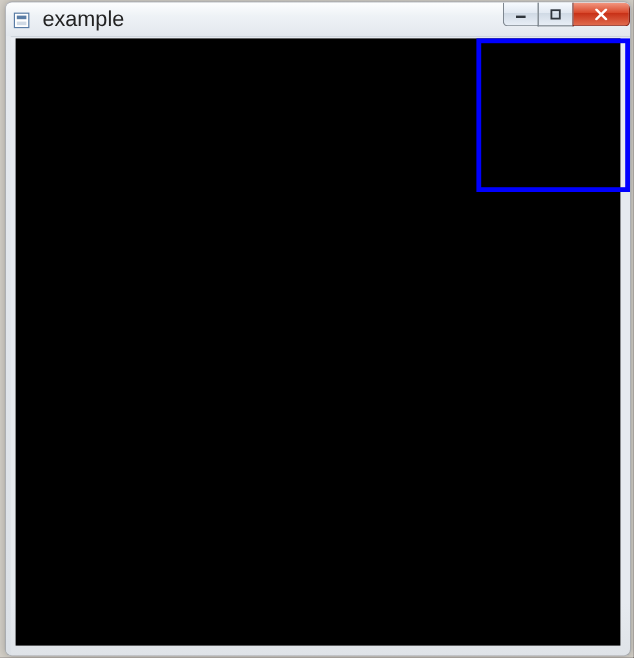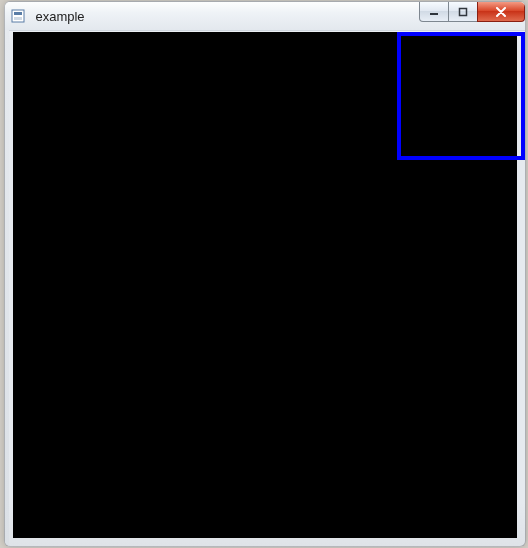--- a/index.html
+++ b/index.html
@@ -1,19 +1,19 @@
 <!DOCTYPE html>
 <html><head>
 <meta charset="utf-8">
 <style>
   html,body{margin:0;padding:0;width:528px;height:548px;font-family:"Segoe UI",Tahoma,sans-serif;background:#d4d0c8;overflow:hidden}
   .window{position:absolute;left:4px;top:1px;width:520px;height:544px;border:1px solid rgba(0,0,0,.25);border-radius:6px;background:linear-gradient(#f3f6fb,#e6eaef 8%,#e6eaef 92%,#dfe3e8);box-shadow:0 0 8px rgba(0,0,0,.2);overflow:hidden}
   .titlebar{position:relative;height:28px;line-height:28px;padding-left:6px;background:linear-gradient(#fdfefe,#eef2f6 40%,#e3e8ee);border-bottom:1px solid #cfd6de;user-select:none}
   .titlebar .app-icon{display:inline-block;width:14px;height:14px;vertical-align:-2px;margin-right:6px}
-  .titlebar .title-text{display:inline-block;font-size:13px;color:#222}
+  .titlebar .title-text{display:inline-block;font-size:18px;color:#222}
   .caption-buttons{position:absolute;top:0;right:0;display:flex;height:20px}
   .cap-btn{height:20px;border:1px solid #7e8790;border-top:none;margin-left:-1px;background:linear-gradient(#f7fbff,#e2e9f2 45%,#cfd9e4 46%,#e8eef6);display:flex;align-items:center;justify-content:center;box-sizing:border-box}
   .cap-btn:first-child{border-bottom-left-radius:4px}
   .cap-btn.min,.cap-btn.max{width:30px}
   .cap-btn.close{width:48px;border-bottom-right-radius:4px;border-color:#8a1f11;background:linear-gradient(#f39a83,#d9492c 45%,#c72f15 46%,#e06a4d)}
   .cap-btn svg{display:block}
   .client{position:absolute;left:8px;top:30px;right:8px;bottom:8px;background:#000}
   .overlay-rect{position:absolute;box-sizing:border-box;border-style:solid}
   .left-strip{position:absolute;left:0;top:28px;bottom:0;width:4px;background:linear-gradient(#e6eaef,#dbe0e6)}
 </style>

